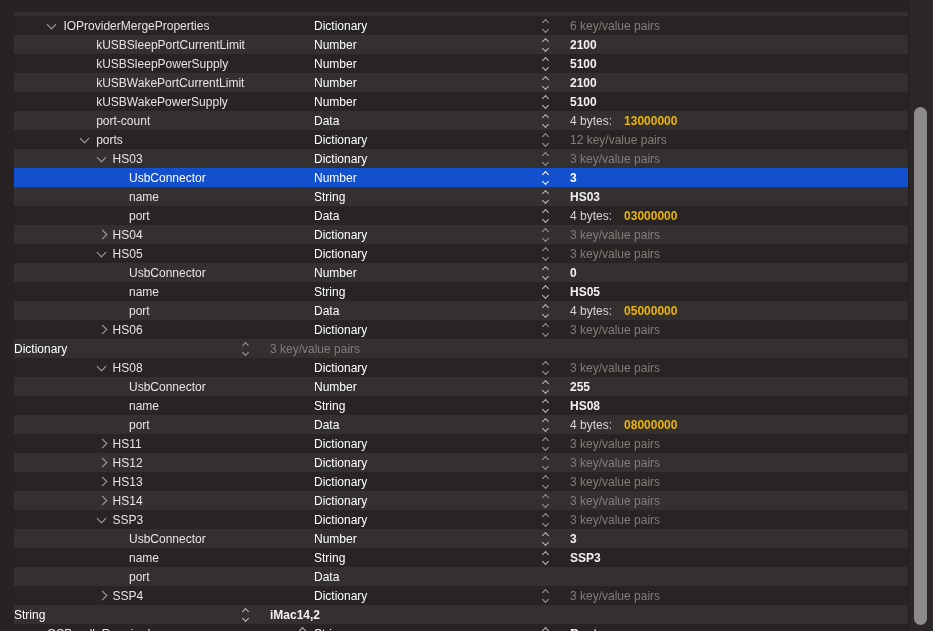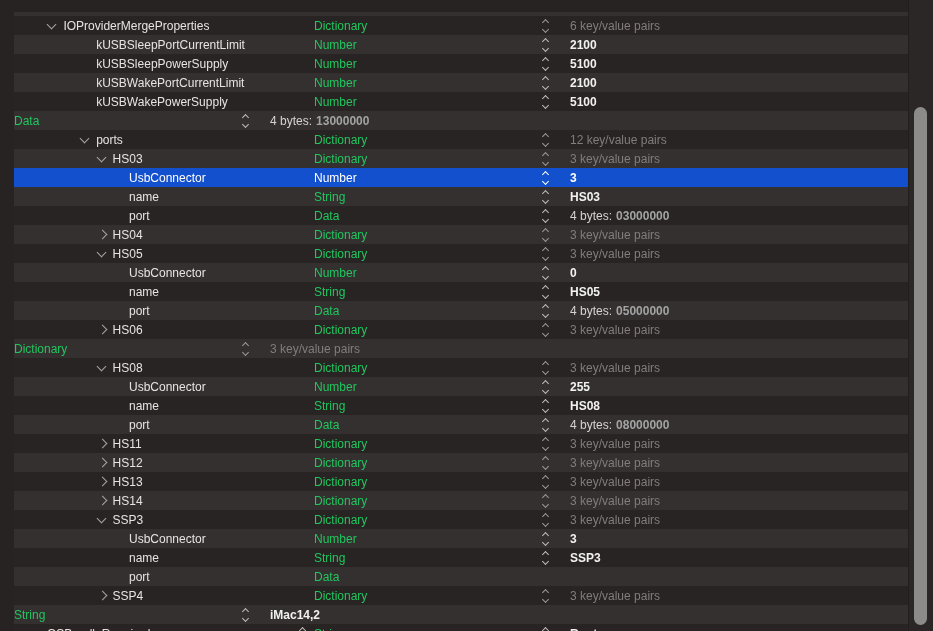--- a/index.html
+++ b/index.html
@@ -18,32 +18,32 @@
   .row.selected{background:#1350cd;}
   .cell{display:flex;align-items:center;height:100%;}
   .key-cell{width:300px;flex:0 0 300px;overflow:hidden;white-space:nowrap;}
   .indent{flex:0 0 auto;height:1px;}
   .chev-box{width:15px;flex:0 0 15px;display:flex;align-items:center;}
   .chev{width:6px;height:6px;border-right:1.5px solid #a8a5a2;border-bottom:1.5px solid #a8a5a2;}
   .chev.collapsed{transform:rotate(-45deg);margin-left:1px;}
   .chev.expanded{transform:rotate(45deg);margin-top:-3px;}
   .key-label{color:#e6e4e2;white-space:nowrap;}
   .type-cell{width:226px;flex:0 0 226px;position:relative;}
-  .type-label{color:#22c55e;}
+  .type-label{color:#ffffff;}
   .value-cell{flex:1 1 auto;display:flex;align-items:center;gap:19px;overflow:hidden;white-space:nowrap;}
   .stepper{display:flex;flex-direction:column;align-items:center;gap:2px;width:11px;flex:0 0 11px;--stepc:#c0bdba;}
   .stepper .up{width:4px;height:4px;border-top:1.5px solid var(--stepc);border-left:1.5px solid var(--stepc);transform:rotate(45deg);}
   .stepper .down{width:4px;height:4px;border-bottom:1.5px solid var(--stepc);border-right:1.5px solid var(--stepc);transform:rotate(45deg);}
   .type-stepper{position:absolute;left:-17px;top:50%;transform:translateY(-50%);display:none;}
   .row.has-type-stepper .type-stepper{display:flex;}
   .v-plain .value-label{color:#f2f1f0;font-weight:700;}
   .v-pairs .value-label{color:#807d7a;font-weight:400;}
   .v-pairs .stepper{--stepc:#9b9895;}
   .v-data .vprefix{color:#d6d4d2;font-weight:400;margin-top:8px;}
-  .v-data .vbold{color:#a3a3a3;font-weight:700;margin-left:4px;}
+  .v-data .vbold{color:#eab308;font-weight:700;margin-left:12px;}
   .row.selected .key-label,
   .row.selected .type-label,
   .row.selected .value-label{color:#ffffff;}
   .row.selected .stepper{--stepc:#ffffff;}
   .scroll-track{position:absolute;right:0;top:0;width:24px;height:631px;background:#2b2726;border-left:1px solid #211e1d;}
   .scroll-thumb{position:absolute;left:5px;top:107px;width:13px;height:518px;border-radius:7px;background:#8d8b89;}
 </style>
 </head>
 <body>
 
@@ -144,20 +144,27 @@
     </div>
     <div class="cell value-cell">
       <span class="stepper">
             <span class="up"></span>
             <span class="down"></span>
           </span>
       <span class="value-label">5100</span>
     </div>
   </div>
       <div class="row light v-data">
+    <div class="cell key-cell">
+      <span class="indent" style="width: 67.2px;"></span>
+      <span class="chev-box">
+        
+      </span>
+      <span class="key-label">port-count</span>
+    </div>
     <div class="cell type-cell">
 
       <span class="type-label">Data</span>
     </div>
     <div class="cell value-cell">
       <span class="stepper">
             <span class="up"></span>
             <span class="down"></span>
           </span>
       <span class="value-label"><span class="vprefix">4 bytes:</span><span class="vbold">13000000</span></span>

